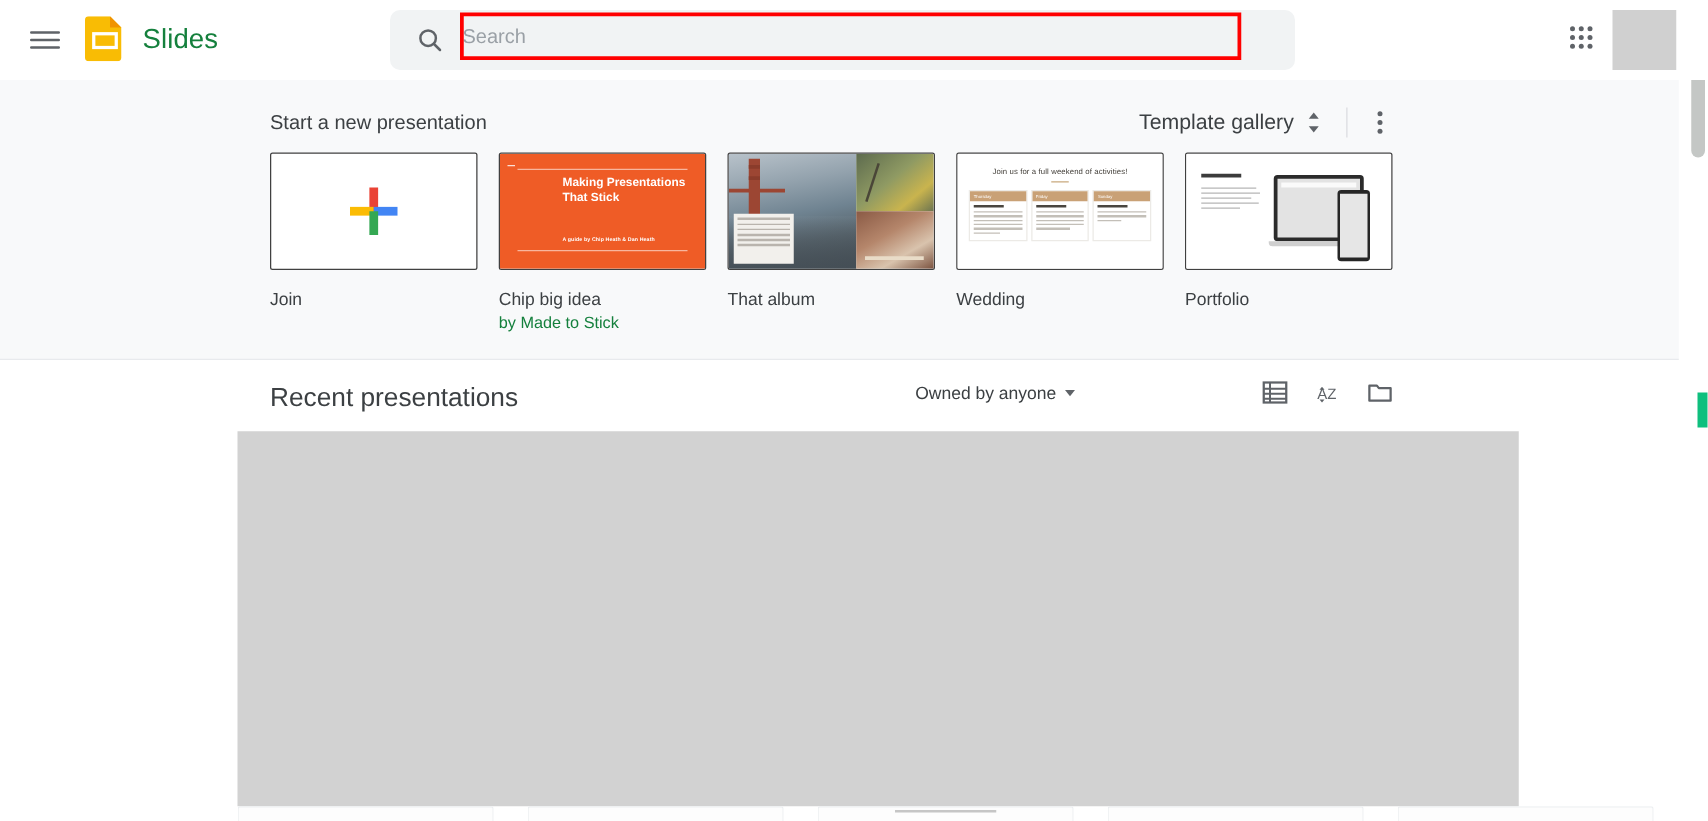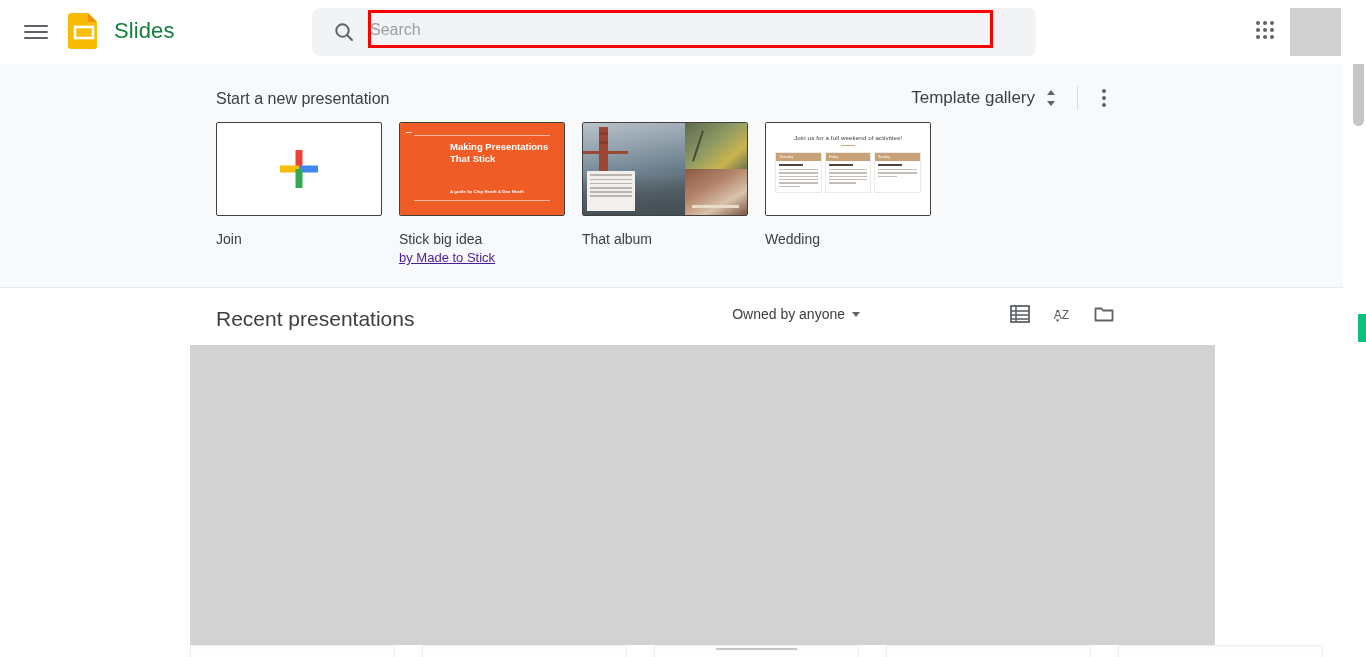--- a/index.html
+++ b/index.html
@@ -130,22 +130,22 @@
   .tpl-thumb {
     width: 166px; height: 94px;
     border: 1px solid #404040; border-radius: 2px;
     background: #fff; overflow: hidden; position: relative;
   }
   .tpl-name {
     margin-top: 14px; font-size: 14px; color: #3c4043;
     line-height: 18px; white-space: nowrap;
   }
   .tpl-sub {
-    margin-top: 1px; font-size: 13px; color: #4c1d95;
-    line-height: 17px; white-space: nowrap; text-decoration: underline;
+    margin-top: 1px; font-size: 13px; color: #15803d;
+    line-height: 17px; white-space: nowrap;
   }
 
   
   .plus-wrap { position:absolute; inset:0; display:flex; align-items:center; justify-content:center; }
 
   
   .bigidea { position:absolute; inset:0; background:#ef5c26; }
   .bi-rule { position:absolute; left:14px; right:14px; height:1px; background:rgba(255,255,255,.55); }
   .bi-tick { position:absolute; left:6px; top:9px; width:6px; height:1px; background:rgba(255,255,255,.8); }
   .bi-title {
@@ -351,21 +351,21 @@
     <div class="tpl">
       <div class="tpl-thumb">
         <div class="bigidea">
           <div class="bi-tick"></div>
           <div class="bi-rule" style="top:12px;"></div>
           <div class="bi-title">Making Presentations That Stick</div>
           <div class="bi-credit">A guide by Chip Heath &amp; Dan Heath</div>
           <div class="bi-rule" style="bottom:14px;"></div>
         </div>
       </div>
-      <div class="tpl-name">Stick big idea</div>
+      <div class="tpl-name">Chip big idea</div>
       <div class="tpl-sub">by Made to Stick</div>
     </div>
 
     <div class="tpl">
       <div class="tpl-thumb">
         <div class="pa">
           <div class="pa-left">
             <div class="pa-deck"></div>
             <div class="pa-bridge"></div>
             <div class="pa-bridge2"></div>
@@ -432,20 +432,46 @@
                   <div class="l"></div>
                   <div class="l" style="width:48%"></div>
                 </div>
             </div>
           </div>
         </div>
       </div>
       <div class="tpl-name">Wedding</div>
     </div>
 
+    <div class="tpl">
+      <div class="tpl-thumb">
+        <div class="pf">
+          <div class="pf-l">
+            <div class="t"></div>
+            <div class="l" style="width:82%"></div>
+            <div class="l" style="width:88%"></div>
+            <div class="l" style="width:74%"></div>
+            <div class="l" style="width:86%"></div>
+            <div class="l" style="width:58%"></div>
+          </div>
+          <div class="pf-r">
+            <div class="laptop">
+              <div class="laptop-sc">
+                  <div class="laptop-bar"></div>
+                </div>
+            </div>
+            <div class="laptop-base"></div>
+            <div class="phone">
+              <div class="phone-sc"></div>
+            </div>
+          </div>
+        </div>
+      </div>
+      <div class="tpl-name">Portfolio</div>
+    </div>
 
   </div>
 </div>
 
 <div class="recent-head">
   <div class="recent-title">Recent presentations</div>
   <div class="recent-right">
 
     <div class="owner-btn">
       <span>Owned by anyone</span>

